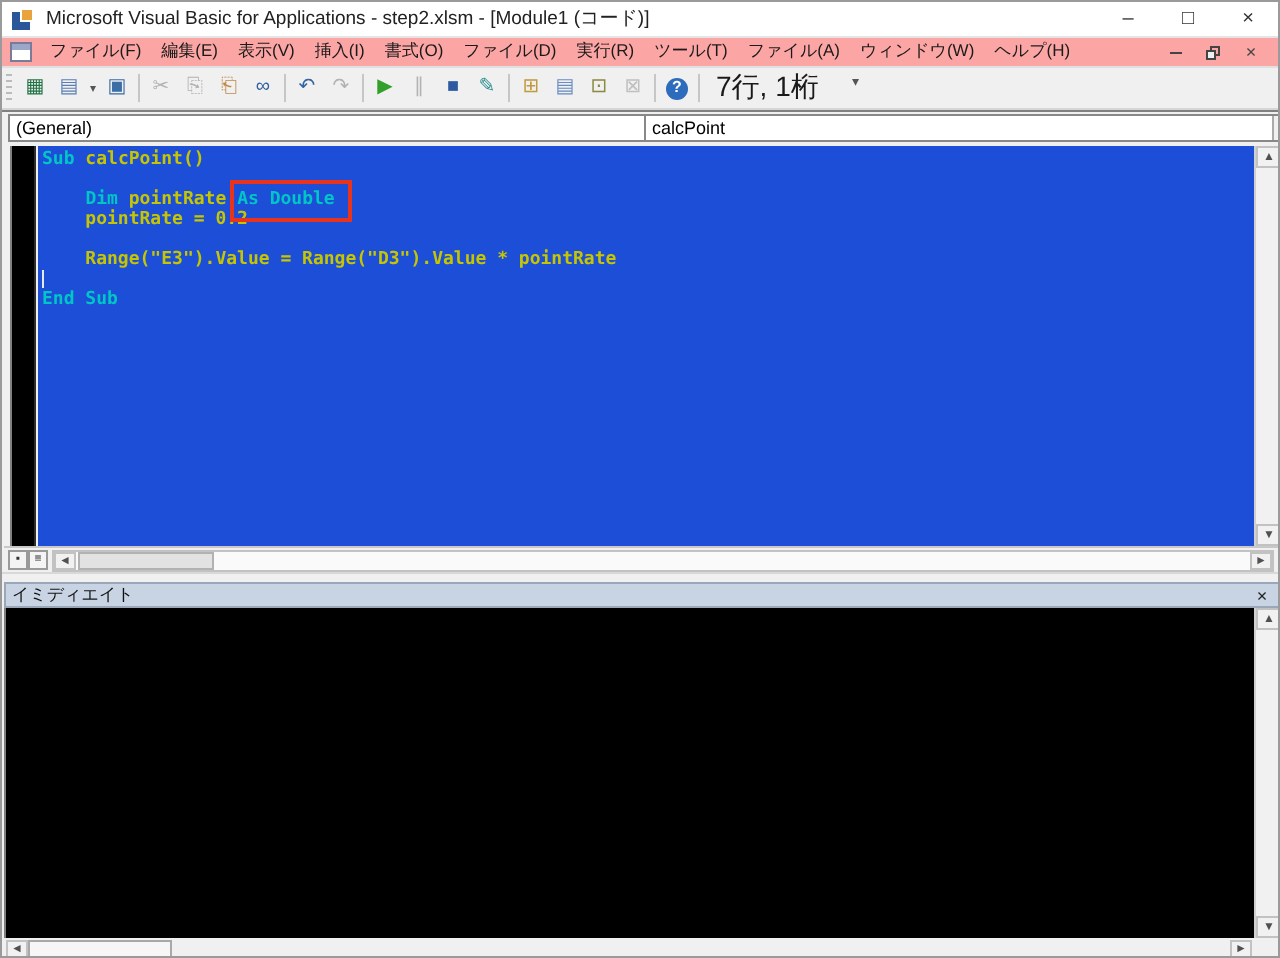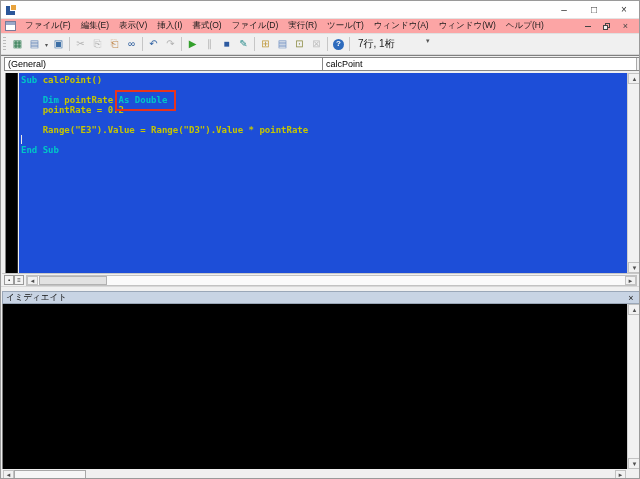--- a/index.html
+++ b/index.html
@@ -37,21 +37,21 @@
              display:flex; align-items:center; border-bottom:1px solid #d6d6d6; }
   .tb-grip { width:3px; height:15px; margin:0 3px 0 2px;
              background:repeating-linear-gradient(to bottom,#bbb 0 1px,transparent 1px 3px); }
   .tb-btn { width:17px; height:16px; display:flex; align-items:center; justify-content:center;
             font-size:10px; line-height:1; position:relative; }
   .tb-btn.dis { opacity:.85; }
   .tb-dd { font-size:6px; color:#555; width:7px; text-align:center; }
   .tb-sep { width:1px; height:14px; background:#c6c6c6; margin:0 2px; }
   .help-circle { width:11px; height:11px; border-radius:50%; background:#2d6bbd; color:#fff;
                  font-size:8px; font-weight:bold; display:flex; align-items:center; justify-content:center; }
-  .pos-indicator { font-size:10px; color:#1a1a1a; margin-left:6px; white-space:nowrap; }
+  .pos-indicator { font-size:14px; color:#1a1a1a; margin-left:6px; white-space:nowrap; }
   .tb-overflow { position:absolute; left:425px; top:3px; font-size:7px; color:#555; }
 
   
   .client-top { position:absolute; top:54px; left:0; width:100%; height:1px; background:#808080; }
   .combo-row { position:absolute; top:55px; left:0; width:100%; height:17px; background:#f0f0f0; }
   .combo { position:absolute; top:1px; height:14px; background:#fff; border:1px solid #888;
            display:flex; align-items:center; }
   .combo-obj { left:3px; width:348px; }
   .combo-proc { left:321px; width:328px; }
   .combo-text { font-size:9px; color:#000; padding-left:3px; flex:1; white-space:nowrap; overflow:hidden; }
@@ -104,38 +104,39 @@
 </head>
 <body>
 
 <div class="screen">
 
   <div class="titlebar">
     <div class="app-icon">
         <span class="sq1"></span>
         <span class="sq2"></span>
       </div>
+    <div class="title-text">Microsoft Visual Basic for Applications - step2.xlsm - [Module1 (コード)]</div>
     <div class="win-controls">
       <div class="win-btn">–</div>
       <div class="win-btn">□</div>
       <div class="win-btn">×</div>
     </div>
   </div>
 
   <div class="menubar">
     <div class="module-icon"></div>
     <div class="menu-item">ファイル(F)</div>
     <div class="menu-item">編集(E)</div>
     <div class="menu-item">表示(V)</div>
     <div class="menu-item">挿入(I)</div>
     <div class="menu-item">書式(O)</div>
     <div class="menu-item">ファイル(D)</div>
     <div class="menu-item">実行(R)</div>
     <div class="menu-item">ツール(T)</div>
-    <div class="menu-item">ウィンドウ(A)</div>
+    <div class="menu-item">ファイル(A)</div>
     <div class="menu-item">ウィンドウ(W)</div>
     <div class="menu-item">ヘルプ(H)</div>
     <div class="child-controls">
       <div class="child-btn">
           <span class="min-glyph"></span>
         </div>
       <div class="child-btn">
           <span class="restore-glyph">
             <span class="r1"></span>
             <span class="r2"></span>

